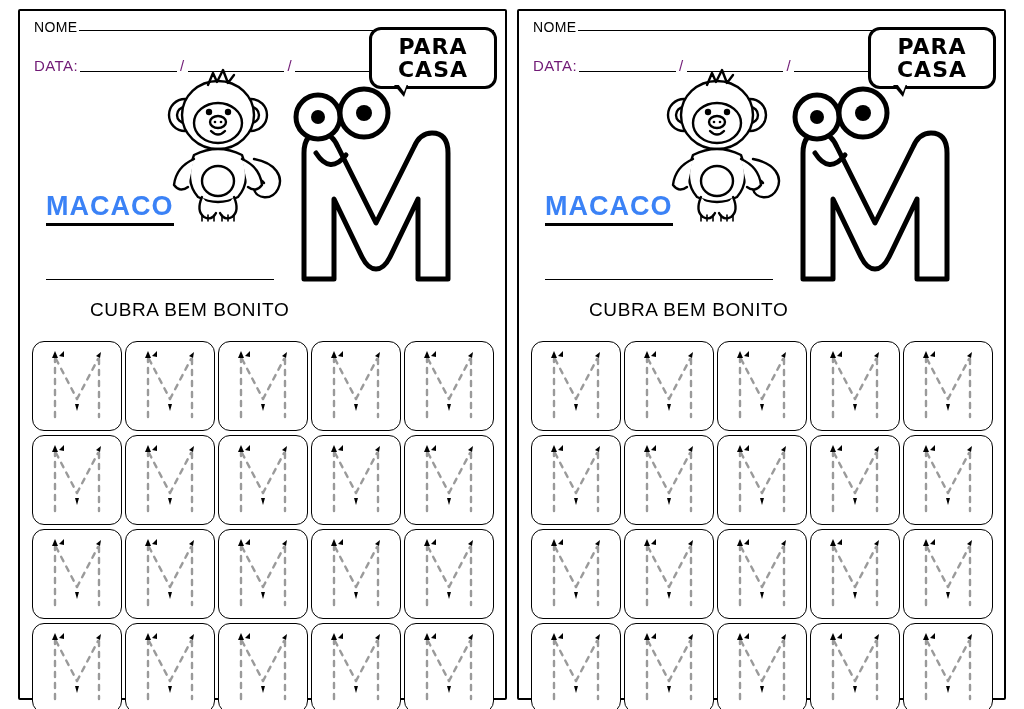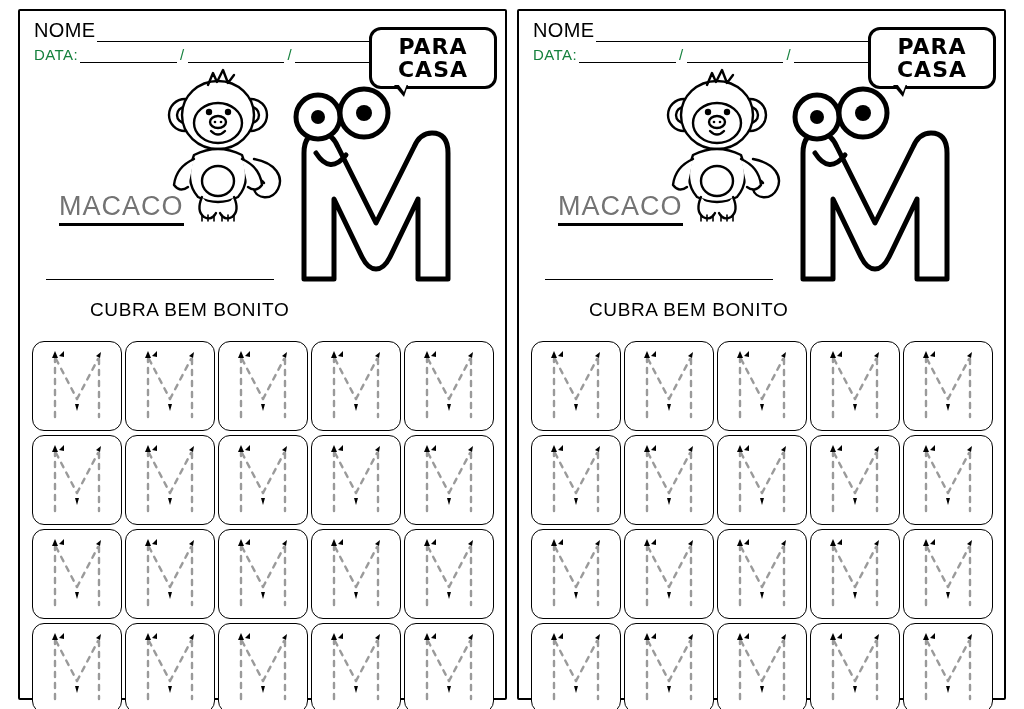--- a/index.html
+++ b/index.html
@@ -37,39 +37,39 @@
 
   
   .header {
     position: absolute;
     top: 8px;
     left: 14px;
     width: 460px;
   }
   .name-line {
     display: flex;
-    align-items: flex-end;
-    font-size: 20px;
+    align-items: flex-start;
+    font-size: 14px;
     letter-spacing: .4px;
     color: #000;
   }
   .name-line .lbl { white-space: pre; }
   .rule {
     flex: 1 1 auto;
     border-bottom: 1.4px solid #000;
     height: 11px;
     margin-left: 1px;
   }
   .date-line {
     display: flex;
-    align-items: flex-end;
+    align-items: center;
     font-size: 15px;
     letter-spacing: .4px;
-    margin-top: 4px;
-    color: #15803d;
+    margin-top: 22px;
+    color: #701a75;
     width: 360px;
   }
   .date-line .rule { margin: 0 2px; }
   .slash { padding: 0 1px; }
 
   
   .para-casa {
     position: absolute;
     top: 16px;
     right: 8px;
@@ -118,27 +118,27 @@
     width: 360px;
     height: 240px;
   }
   .monkey { position: absolute; top: 0; left: 10px; }
   .bigM   { position: absolute; top: 20px; left: 150px; }
 
   
   .word {
     position: absolute;
     top: 180px;
-    left: 39px;
+    left: 26px;
     font-size: 27px;
-    font-weight: normal;
+    font-weight: bold;
     letter-spacing: 1px;
     border-bottom: 3px solid #000;
     padding-bottom: 1px;
-    color: #737373;
+    color: #3b82f6;
   }
   .word-rule {
     position: absolute;
     top: 268px;
     left: 26px;
     width: 228px;
     border-bottom: 1.6px solid #000;
   }
   .instruction {
     position: absolute;

